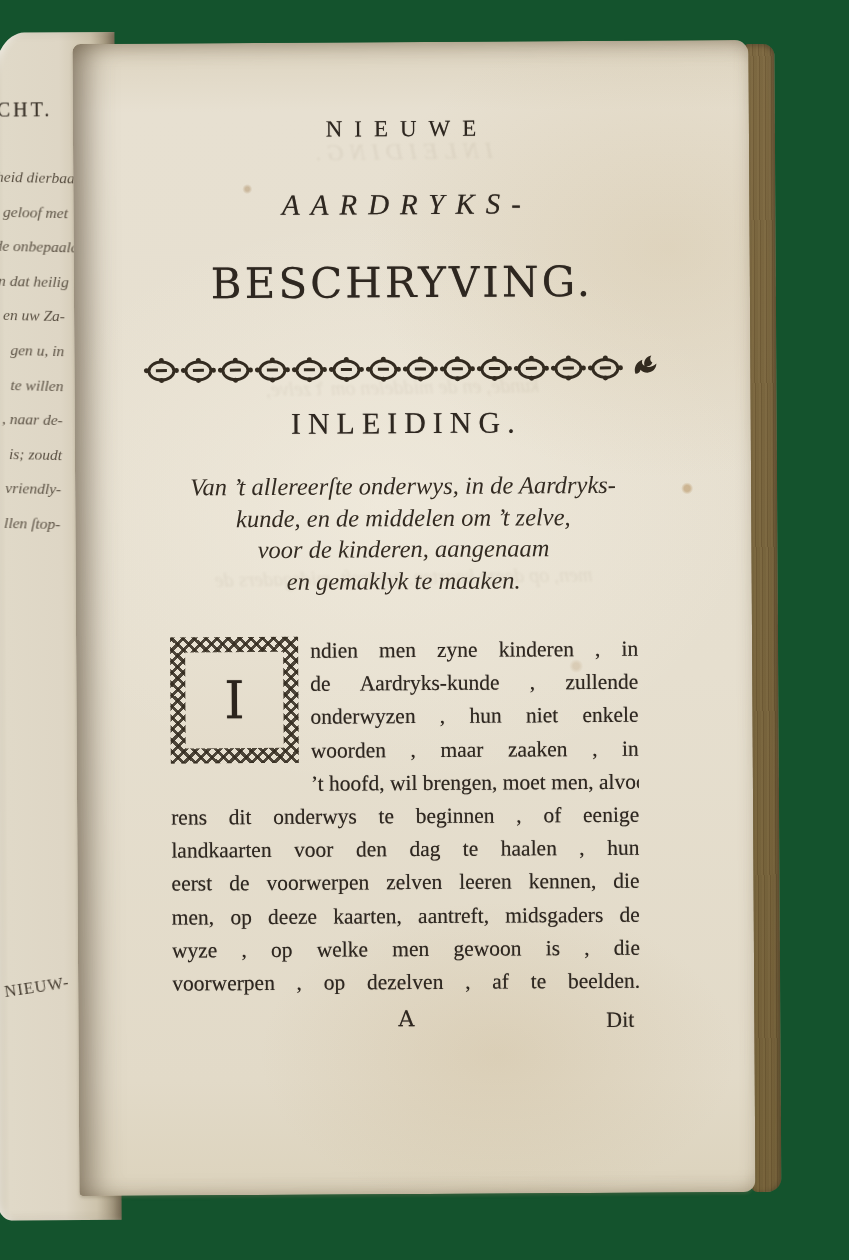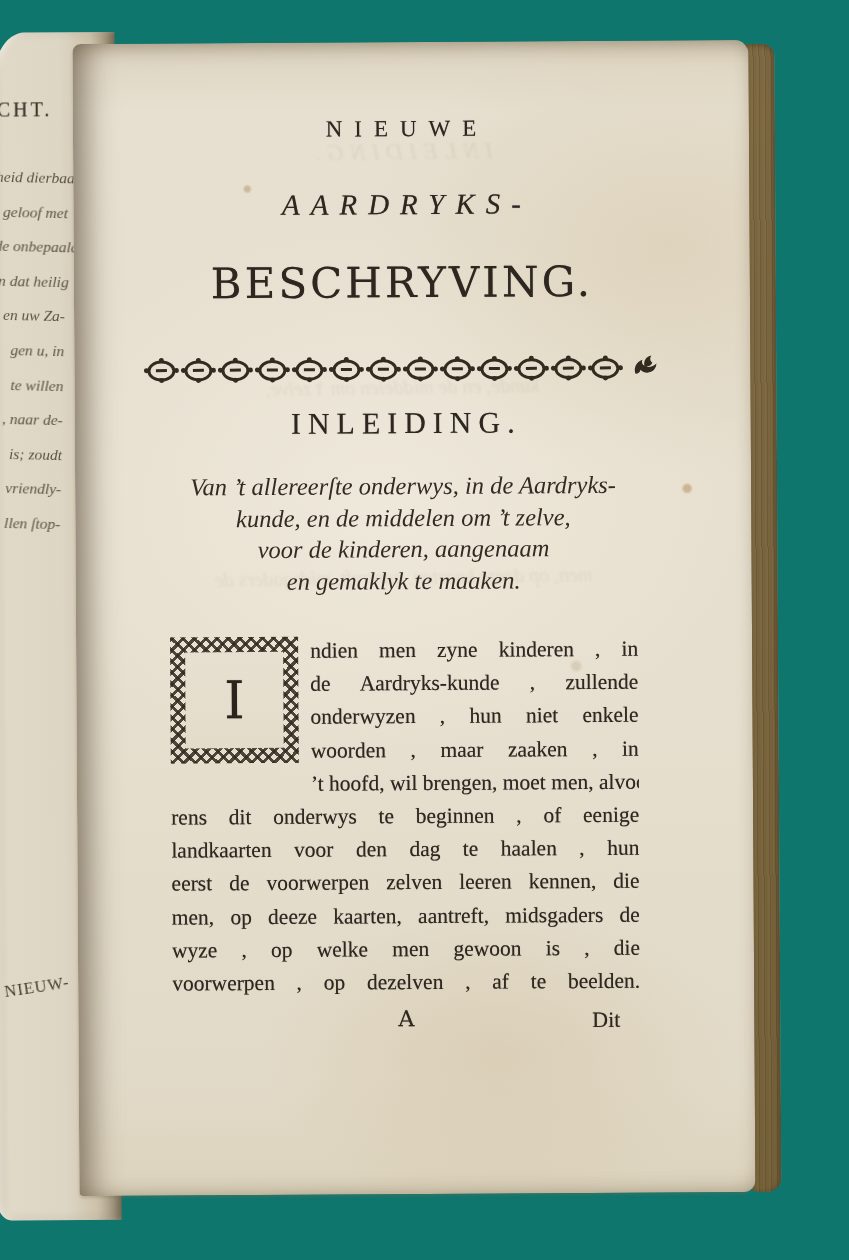--- a/index.html
+++ b/index.html
@@ -3,21 +3,21 @@
 <meta charset="utf-8">
 <style>
   html,body{margin:0;padding:0;}
   body{
     width:849px;height:1260px;
     background:#ffffff;
     font-family:"Liberation Serif", serif;
     overflow:hidden;
     position:relative;
   }
-  .photo{position:absolute;inset:0;background:#0f766e;}
+  .photo{position:absolute;inset:0;background:#14532d;}
   .book{
     position:absolute;left:0;top:0;width:849px;height:1260px;
     transform:rotate(-0.35deg);
   }
 
   
   .left-page{
     position:absolute;left:-6px;top:30px;width:124px;height:1188px;
     background:
       linear-gradient(90deg,#cfc7b4 0%,#e0d9c8 10%,#ded6c5 55%,#cdc3ac 80%,#a89c83 94%,#8d8169 100%);
@@ -155,21 +155,21 @@
     white-space:nowrap;overflow:hidden;
   }
   .sig-row{
     position:relative;margin-top:3px;height:34px;
     font-size:22px;
   }
   .signature-mark{
     position:absolute;left:0;right:0;text-align:center;
     font-family:"DejaVu Serif",serif;font-size:22px;
   }
-  .catchword{position:absolute;right:20px;top:2px;font-size:22px;}
+  .catchword{position:absolute;right:6px;top:2px;font-size:22px;}
 
   
   .ghost{
     position:absolute;color:#6b5a3f;opacity:.085;
     transform:scaleX(-1) rotate(.5deg);
     filter:blur(1.2px);
     font-style:italic;text-align:center;width:100%;
     pointer-events:none;
   }
   .ghost-1{top:96px;font-size:24px;letter-spacing:6px;}

